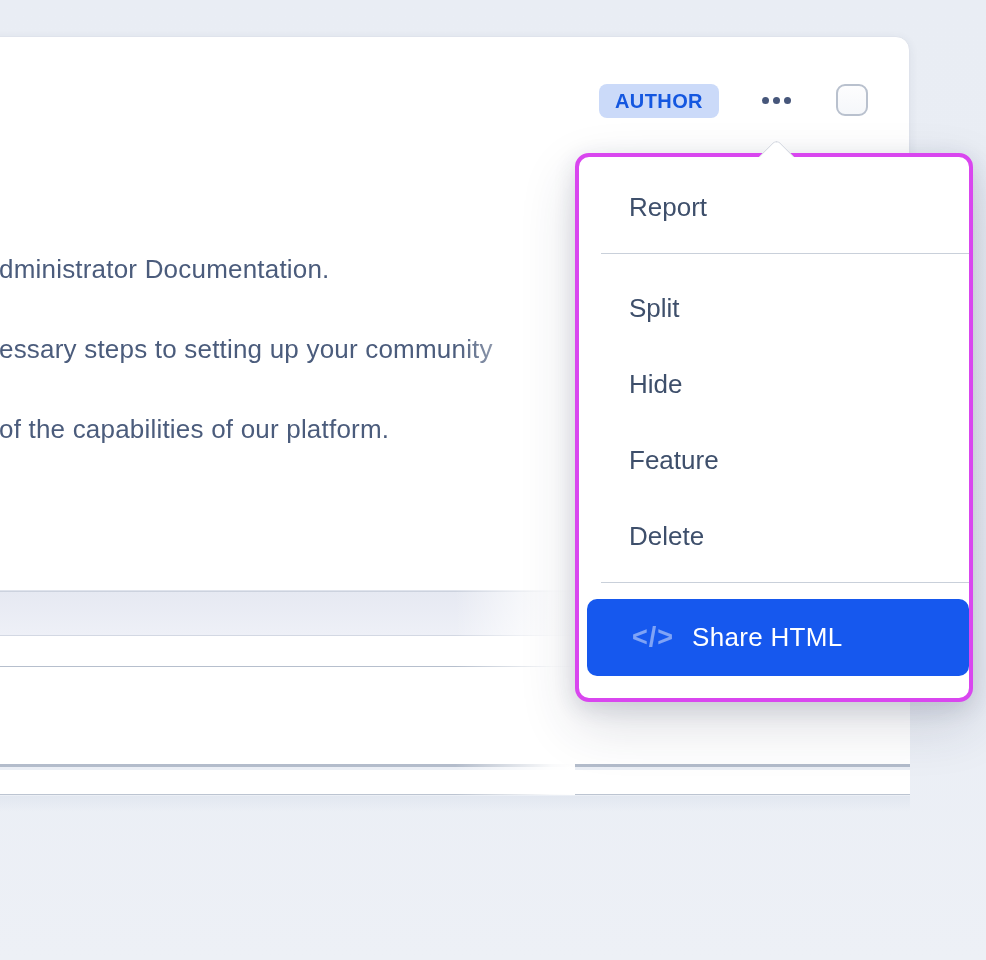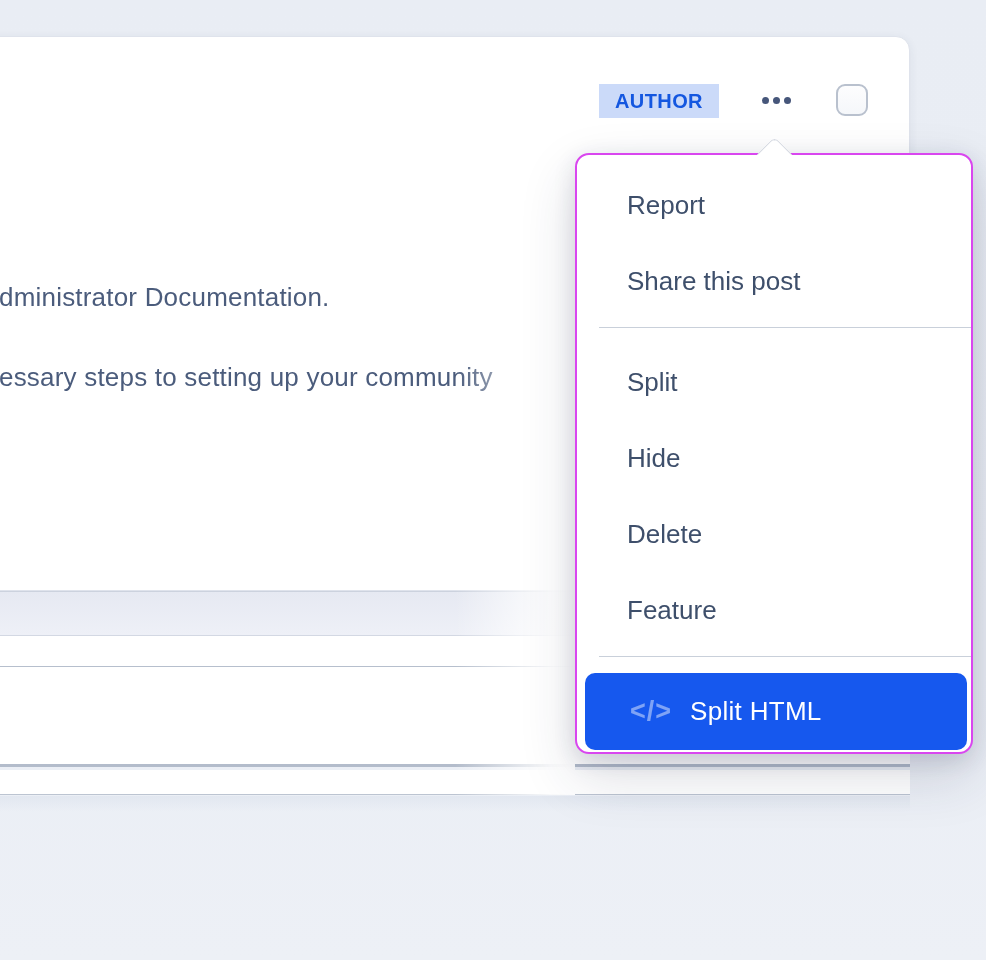--- a/index.html
+++ b/index.html
@@ -23,39 +23,39 @@
   .post-card{
     position:absolute;left:-40px;top:36px;width:950px;height:555px;
     background:#ffffff;
     border:1px solid #dfe3ec;
     border-radius:0 14px 14px 0;
     box-shadow:0 2px 10px rgba(45,55,90,0.07);
     z-index:1;
   }
   .badge{
     position:absolute;left:638px;top:47px;height:34px;
-    padding:0 16px;border-radius:0;
+    padding:0 16px;border-radius:8px;
     background:var(--badge-bg);color:var(--badge-text);
     font-size:20px;font-weight:700;letter-spacing:.4px;
     line-height:34px;
   }
   .more-btn{
     position:absolute;left:793px;top:45px;width:44px;height:36px;
     background:transparent;border:none;cursor:pointer;
     display:flex;align-items:center;justify-content:center;
   }
   .dots{display:flex;gap:4px;}
   .dots i{display:block;width:7px;height:7px;border-radius:50%;background:#46567a;}
   .checkbox{
     position:absolute;left:875px;top:47px;width:32px;height:32px;
     border:2px solid #b9c1ce;border-radius:9px;
     background:linear-gradient(180deg,#fdfdfe,#f5f7fa);
     cursor:pointer;
   }
-  .post-body{position:absolute;left:40px;top:214px;width:860px;margin-top:28px;}
+  .post-body{position:absolute;left:40px;top:214px;width:860px;}
   .post-body p{
     font-size:26px;line-height:36px;color:var(--body-text);
     margin:0 0 44px -2px;letter-spacing:.2px;white-space:nowrap;
   }
 
   
   .strip{position:absolute;left:-40px;width:950px;z-index:1;}
   .footer-bar{
     top:591px;height:45px;
     background:linear-gradient(180deg,#e6e9f2 0%,#eef0f7 100%);
@@ -68,23 +68,23 @@
 
   
   .fade{
     position:absolute;left:455px;top:37px;width:120px;height:758px;z-index:5;
     background:linear-gradient(90deg,rgba(255,255,255,0) 0%,rgba(255,255,255,.92) 80%,#fff 100%);
   }
 
   
   .menu{
     position:absolute;left:575px;top:153px;width:398px;
-    background:#fff;border:2px solid #d946ef;border-radius:14px;
+    background:#fff;border:4px solid #d946ef;border-radius:14px;
     box-shadow:0 6px 22px rgba(35,45,75,.14),0 22px 55px rgba(35,45,75,.16);
-    padding:12px 0 2px 0;z-index:10;
+    padding:12px 0 22px 0;z-index:10;
   }
   .caret{
     position:absolute;left:185px;top:-13px;width:25px;height:25px;
     background:#fff;transform:rotate(45deg);
     border-left:1px solid #d3d7e0;border-top:1px solid #d3d7e0;
     border-top-left-radius:6px;
   }
   .mi{
     height:76px;display:flex;align-items:center;padding-left:50px;
     font-size:26px;color:var(--menu-text);cursor:pointer;white-space:nowrap;
@@ -113,46 +113,46 @@
       <span class="dots">
           <i></i>
           <i></i>
           <i></i>
         </span>
     </button>
     <div class="checkbox"></div>
     <div class="post-body">
       <p>dministrator Documentation.</p>
       <p>essary steps to setting up your community</p>
+      <p>of the capabilities of our platform.</p>
     </div>
   </div>
 
   <div class="strip footer-bar"></div>
   <div class="strip row-1"></div>
   <div class="strip reply-box"></div>
   <div class="strip row-2"></div>
   <div class="strip below-fade"></div>
 
   <div class="fade"></div>
 
   <div class="menu">
     <div class="caret"></div>
 
     <div class="mi">Report</div>
-    <div class="mi">Share this post</div>
 
     <div class="divider"></div>
 
     <div class="mi">Split</div>
     <div class="mi">Hide</div>
+    <div class="mi">Feature</div>
     <div class="mi">Delete</div>
-    <div class="mi">Feature</div>
 
     <div class="divider"></div>
 
 
     <button class="edit-html-btn">
       <span class="code-icon">&lt;/&gt;</span>
-      <span class="edit-html-label">Split HTML</span>
+      <span class="edit-html-label">Share HTML</span>
     </button>
   </div>
 
 </div>
 
 </body></html>

